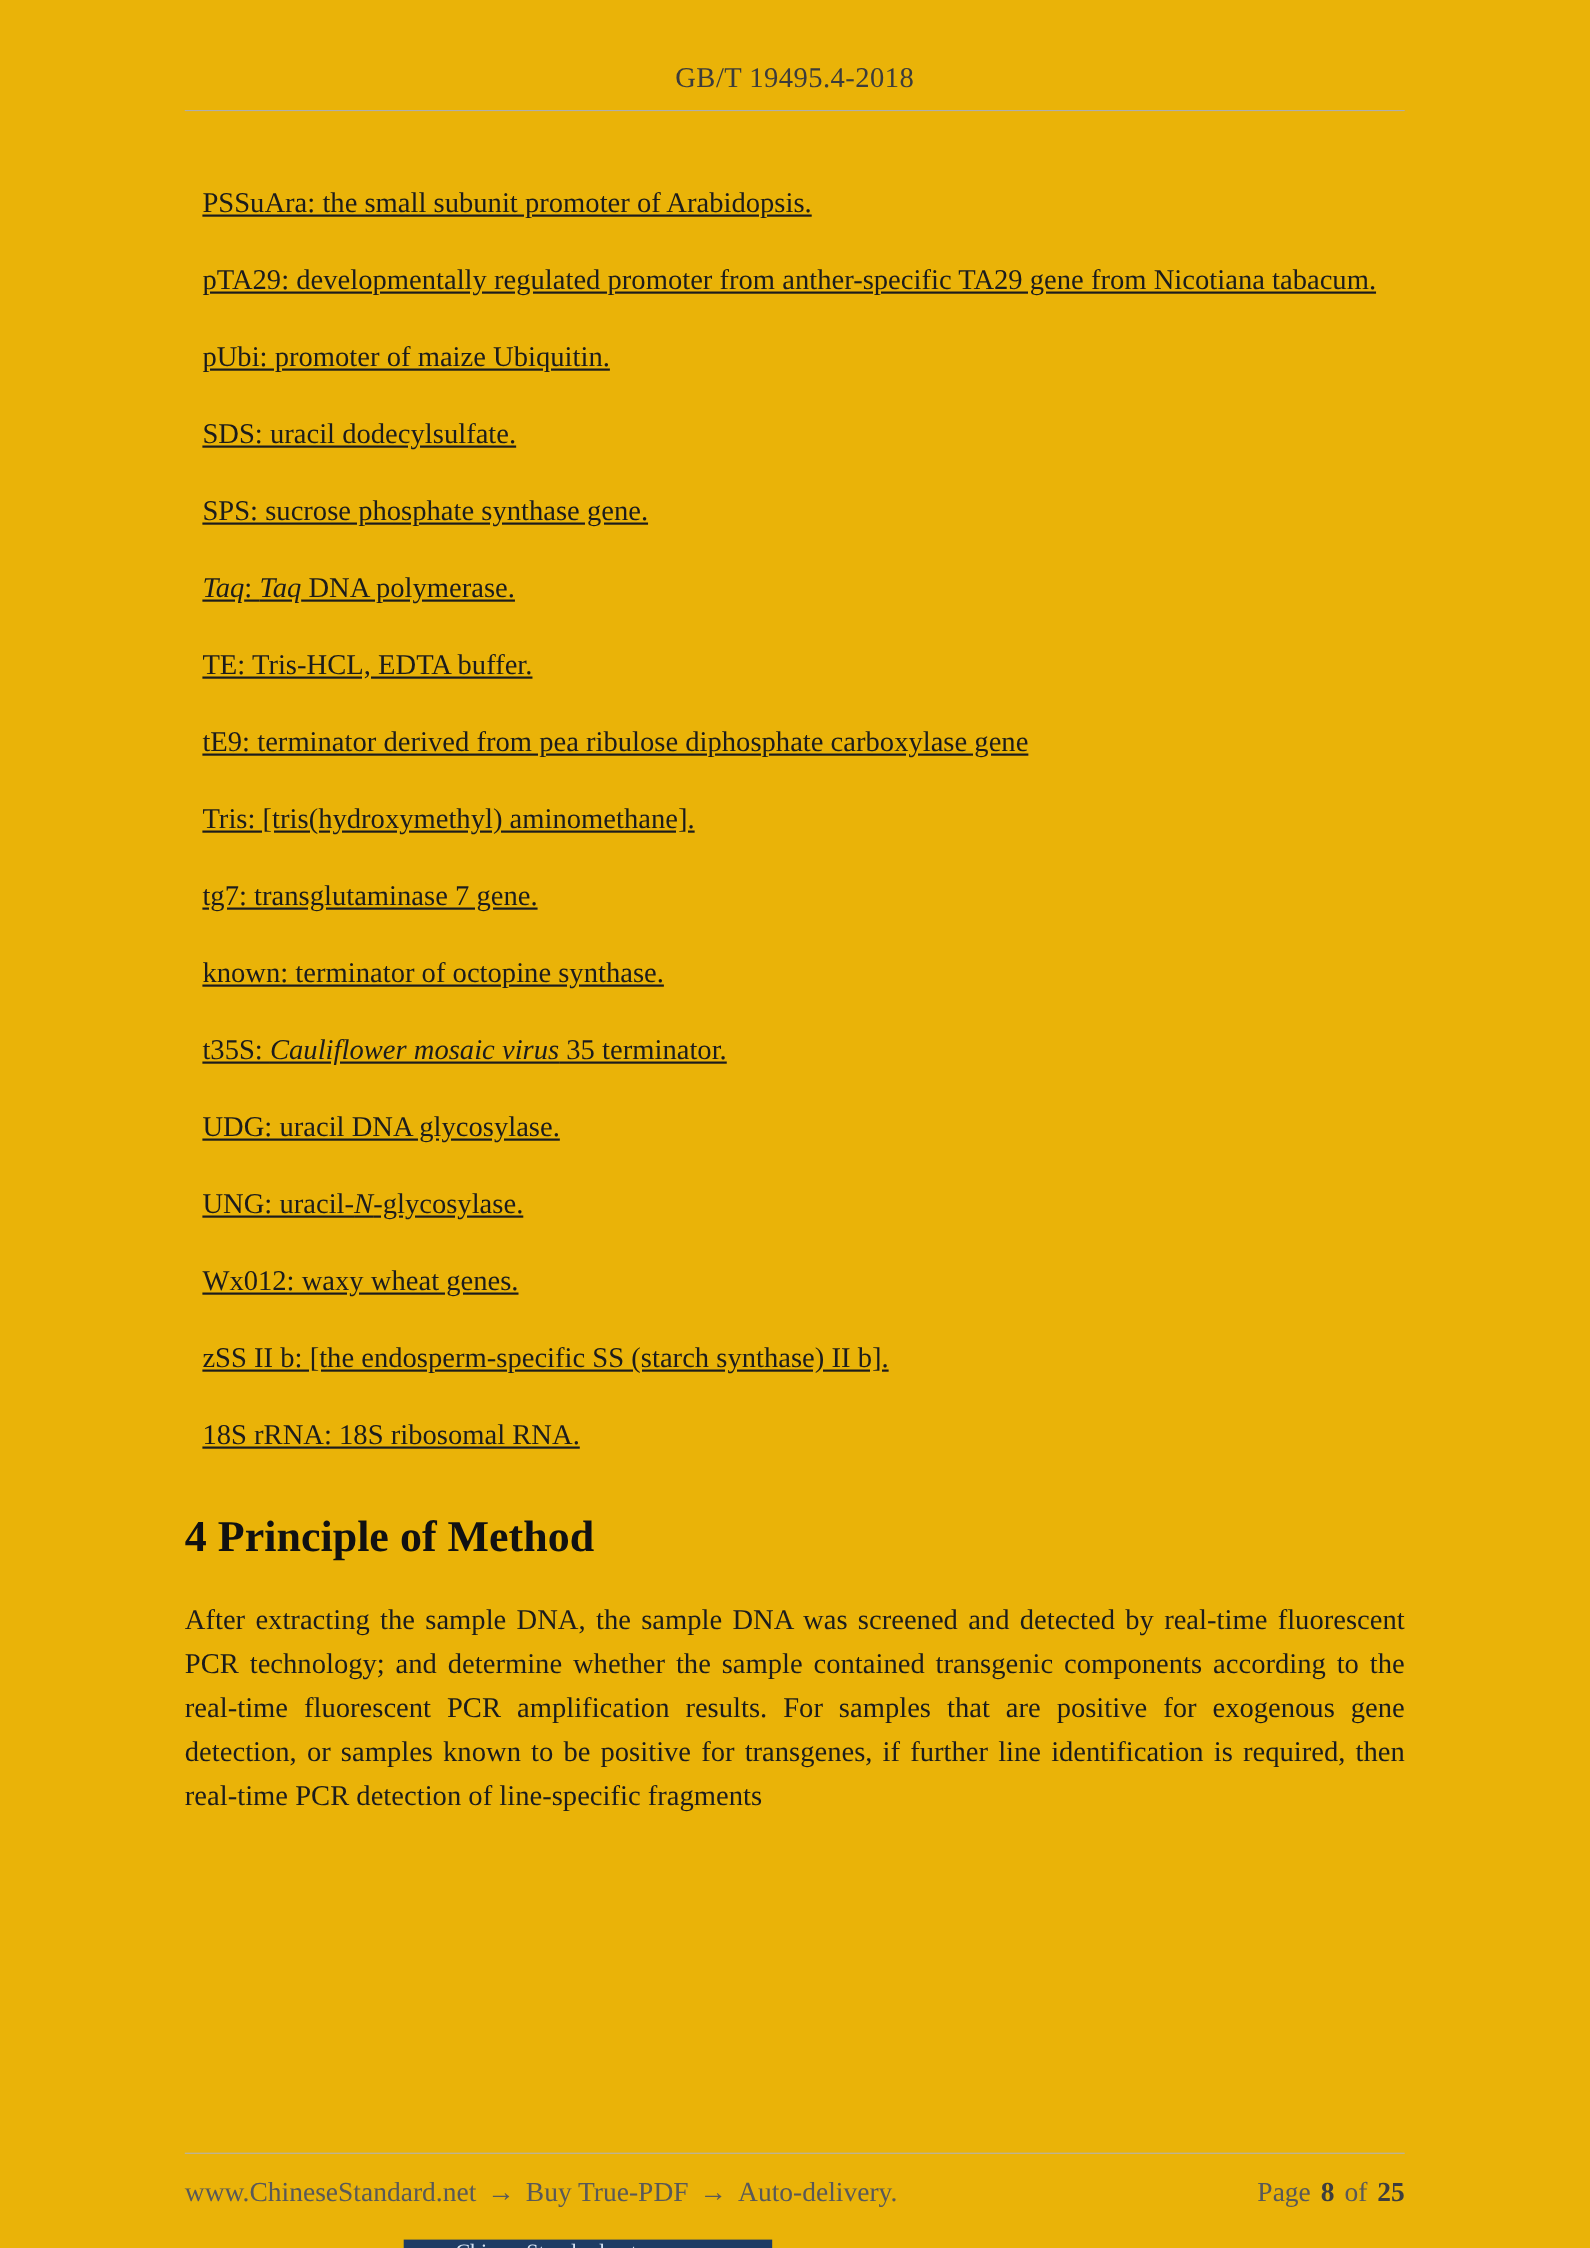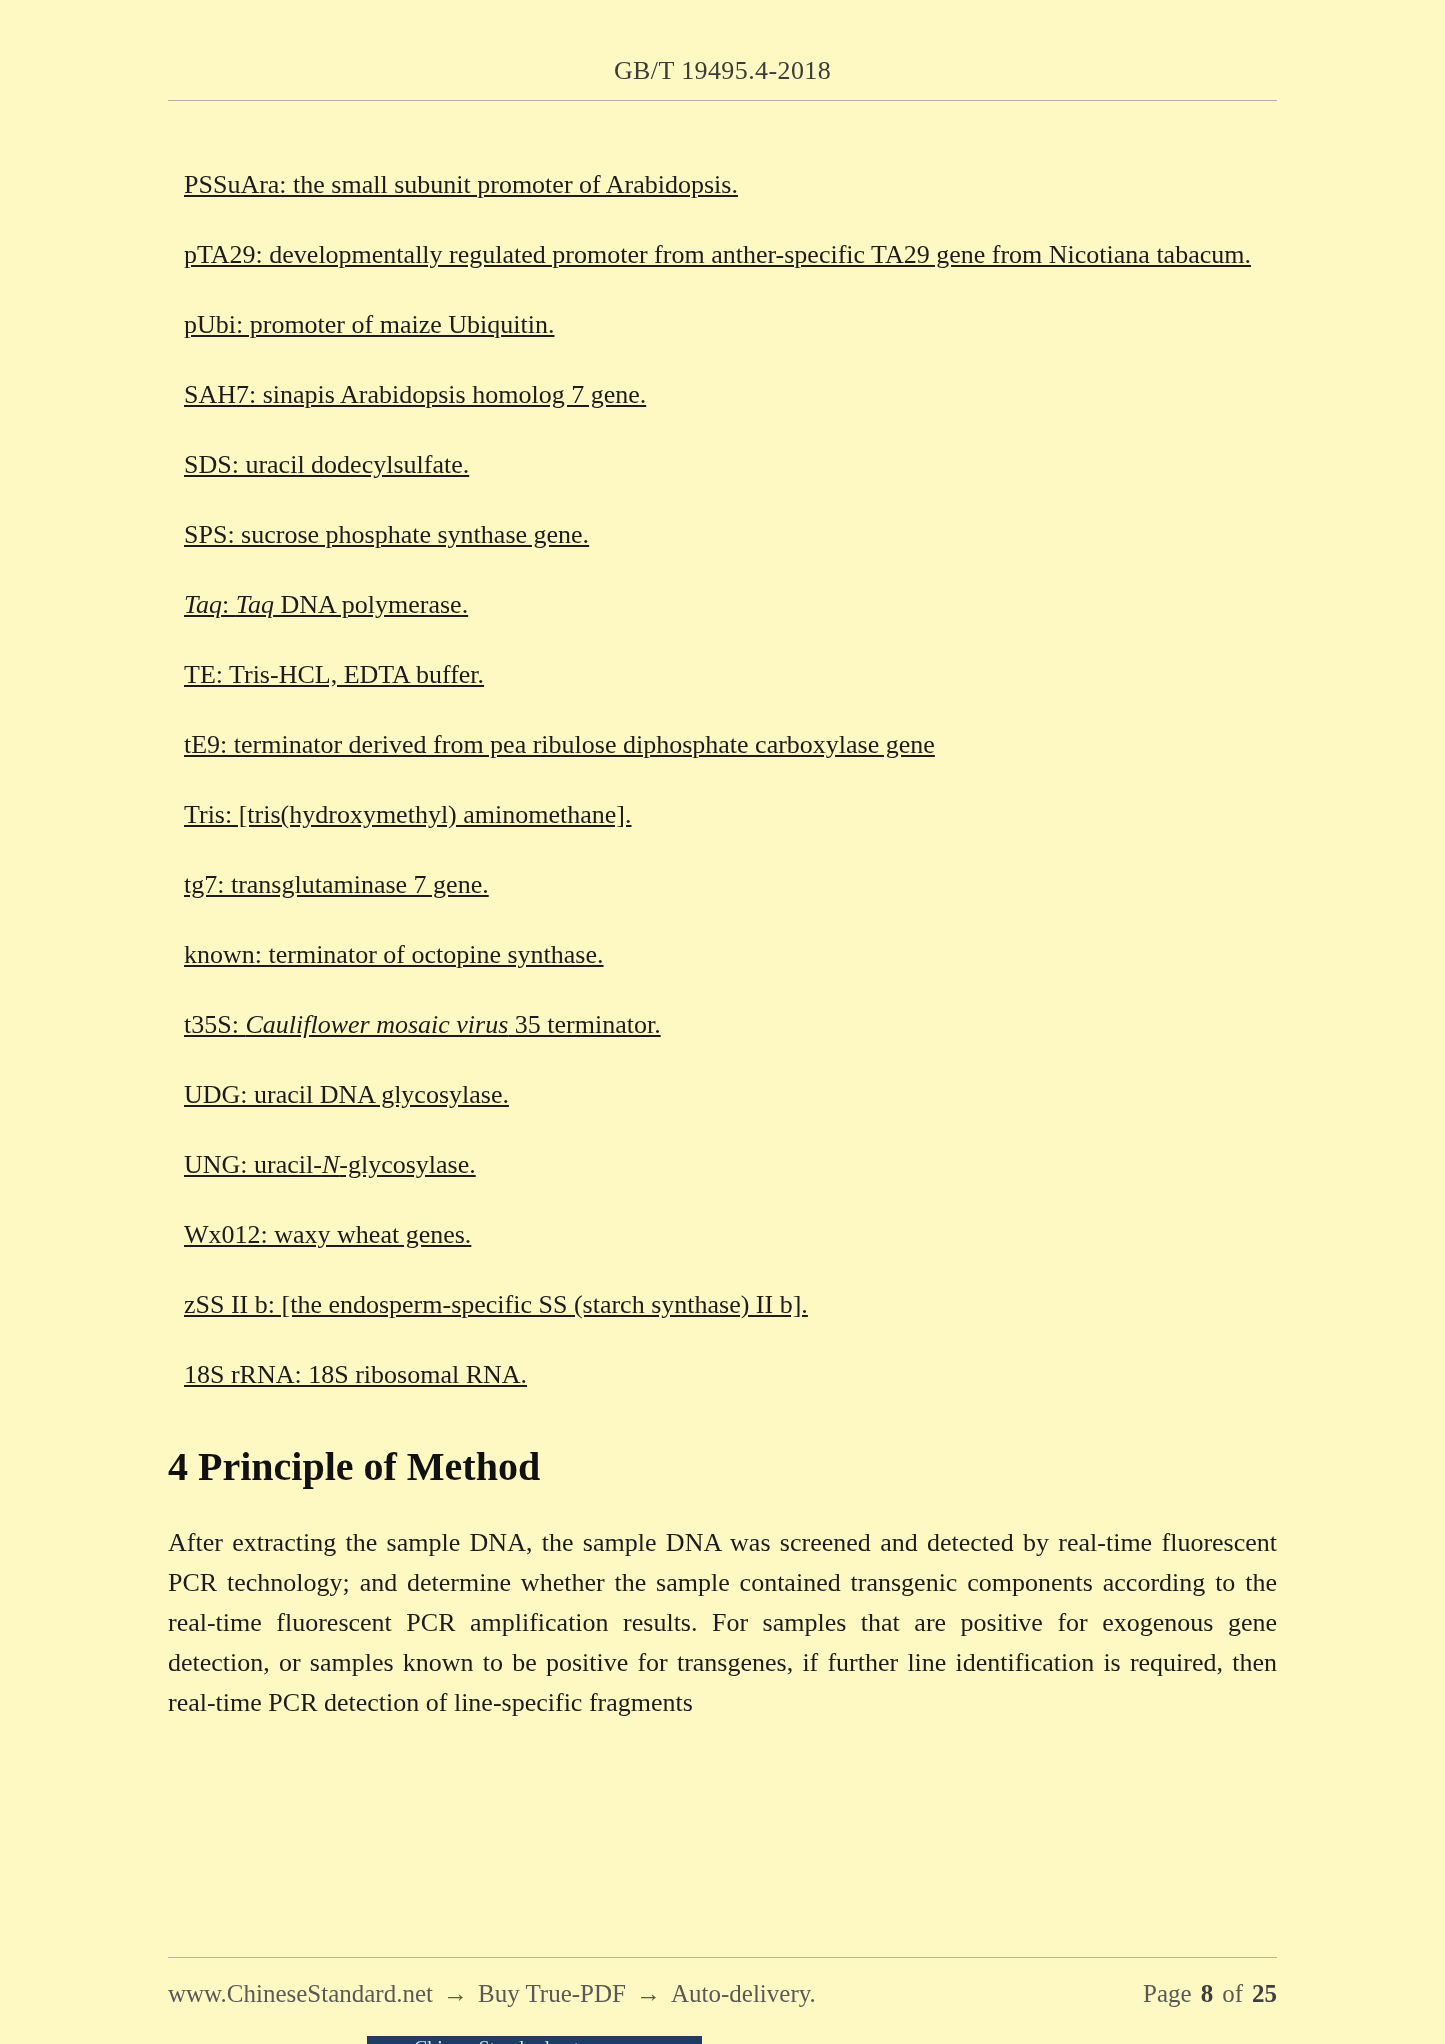--- a/index.html
+++ b/index.html
@@ -2,21 +2,21 @@
 <html><head>
 <meta charset="utf-8">
 <style>
   * { margin: 0; padding: 0; box-sizing: border-box; }
   html, body { background: #ffffff; }
   .page {
     position: relative;
     width: 1445px;
     height: 2044px;
     margin: 0 auto;
-    background: #fef9c3;
+    background: #eab308;
     color: #1c1c1c;
     font-family: "Liberation Serif", "DejaVu Serif", serif;
     overflow: hidden;
   }
   .page-header { padding-top: 56px; }
   .doc-code {
     text-align: center;
     font-size: 26px;
     color: #3c3c3c;
     letter-spacing: 0.4px;
@@ -97,21 +97,20 @@
   <header class="page-header">
     <div class="doc-code">GB/T 19495.4-2018</div>
     <hr class="rule">
   </header>
 
   <main class="content">
     <section class="definitions">
         <p class="def"><span>PSSuAra: the small subunit promoter of Arabidopsis.</span></p>
         <p class="def"><span>pTA29: developmentally regulated promoter from anther-specific TA29 gene from Nicotiana tabacum.</span></p>
         <p class="def"><span>pUbi: promoter of maize Ubiquitin.</span></p>
-        <p class="def"><span>SAH7: sinapis Arabidopsis homolog 7 gene.</span></p>
         <p class="def"><span>SDS: uracil dodecylsulfate.</span></p>
         <p class="def"><span>SPS: sucrose phosphate synthase gene.</span></p>
         <p class="def"><span class="it">Taq</span><span>: </span><span class="it">Taq</span><span> DNA polymerase.</span></p>
         <p class="def"><span>TE: Tris-HCL, EDTA buffer.</span></p>
         <p class="def"><span>tE9: terminator derived from pea ribulose diphosphate carboxylase gene</span></p>
         <p class="def"><span>Tris: [tris(hydroxymethyl) aminomethane].</span></p>
         <p class="def"><span>tg7: transglutaminase 7 gene.</span></p>
         <p class="def"><span>known: terminator of octopine synthase.</span></p>
         <p class="def"><span>t35S: </span><span class="it">Cauliflower mosaic virus</span><span> 35 terminator.</span></p>
         <p class="def"><span>UDG: uracil DNA glycosylase.</span></p>

